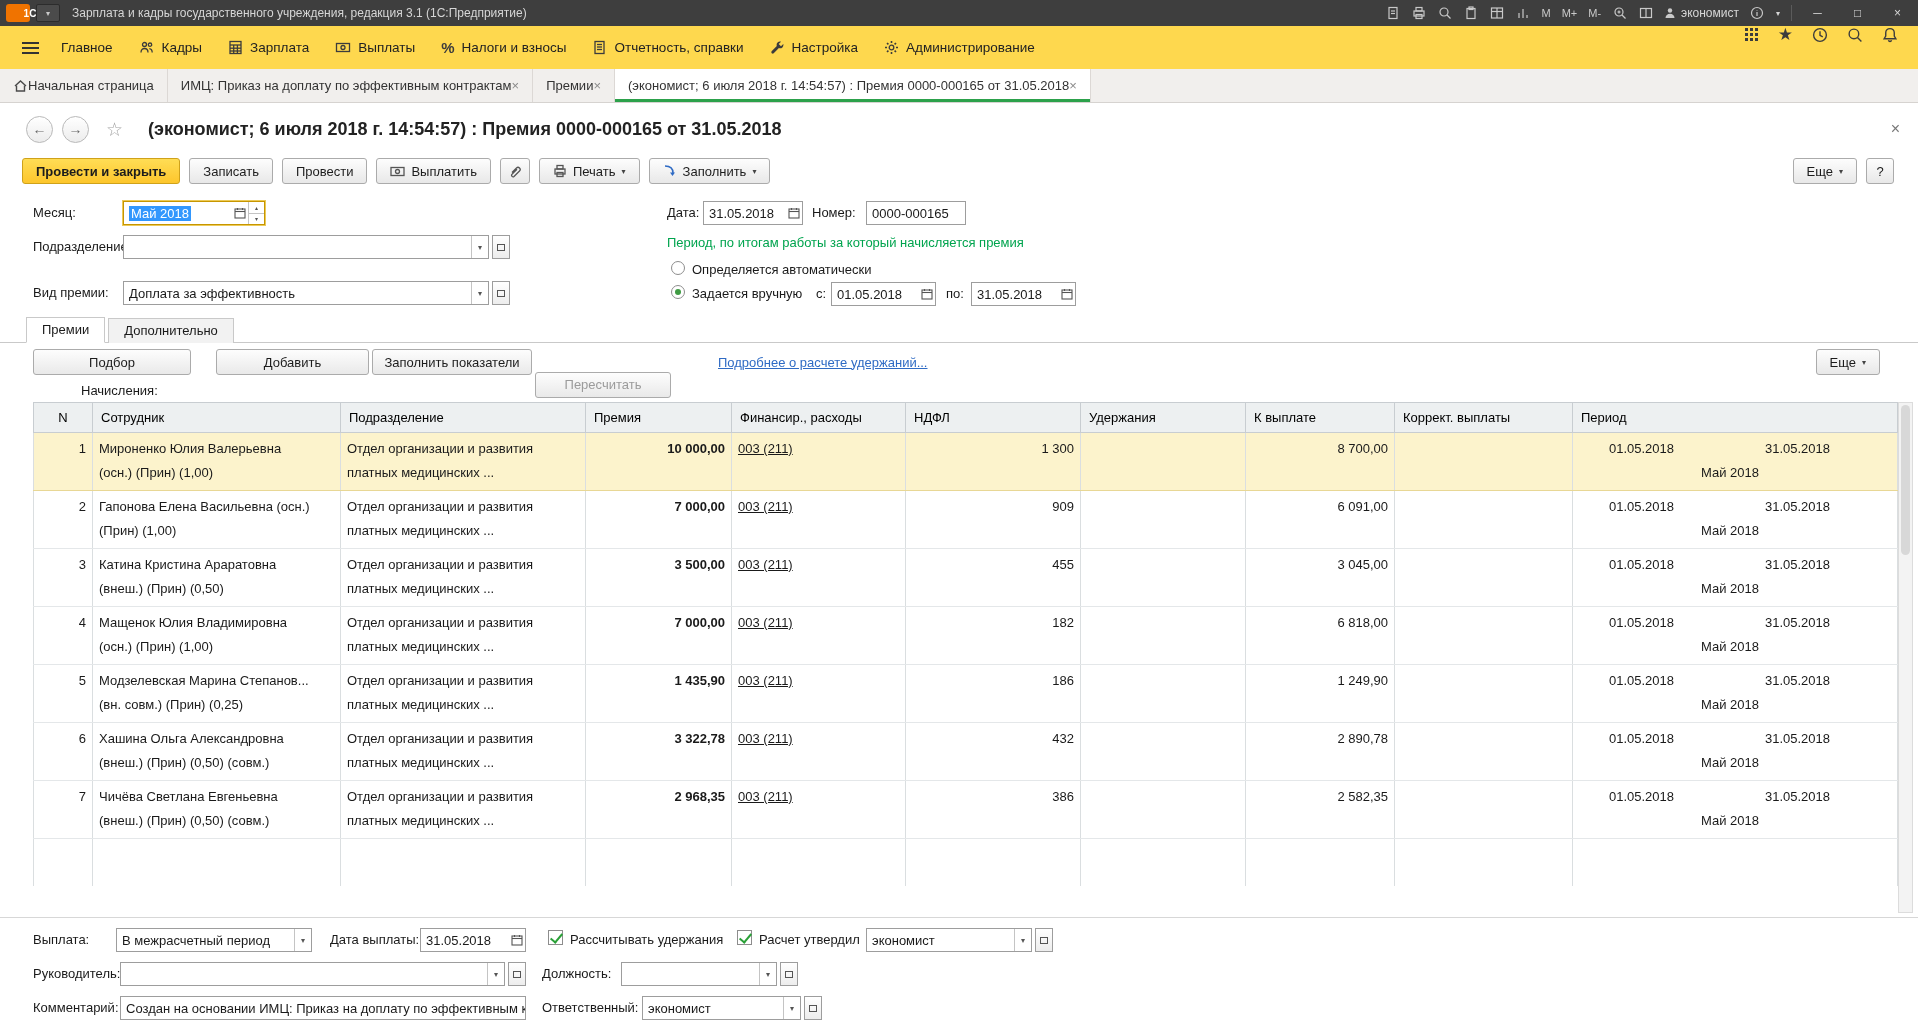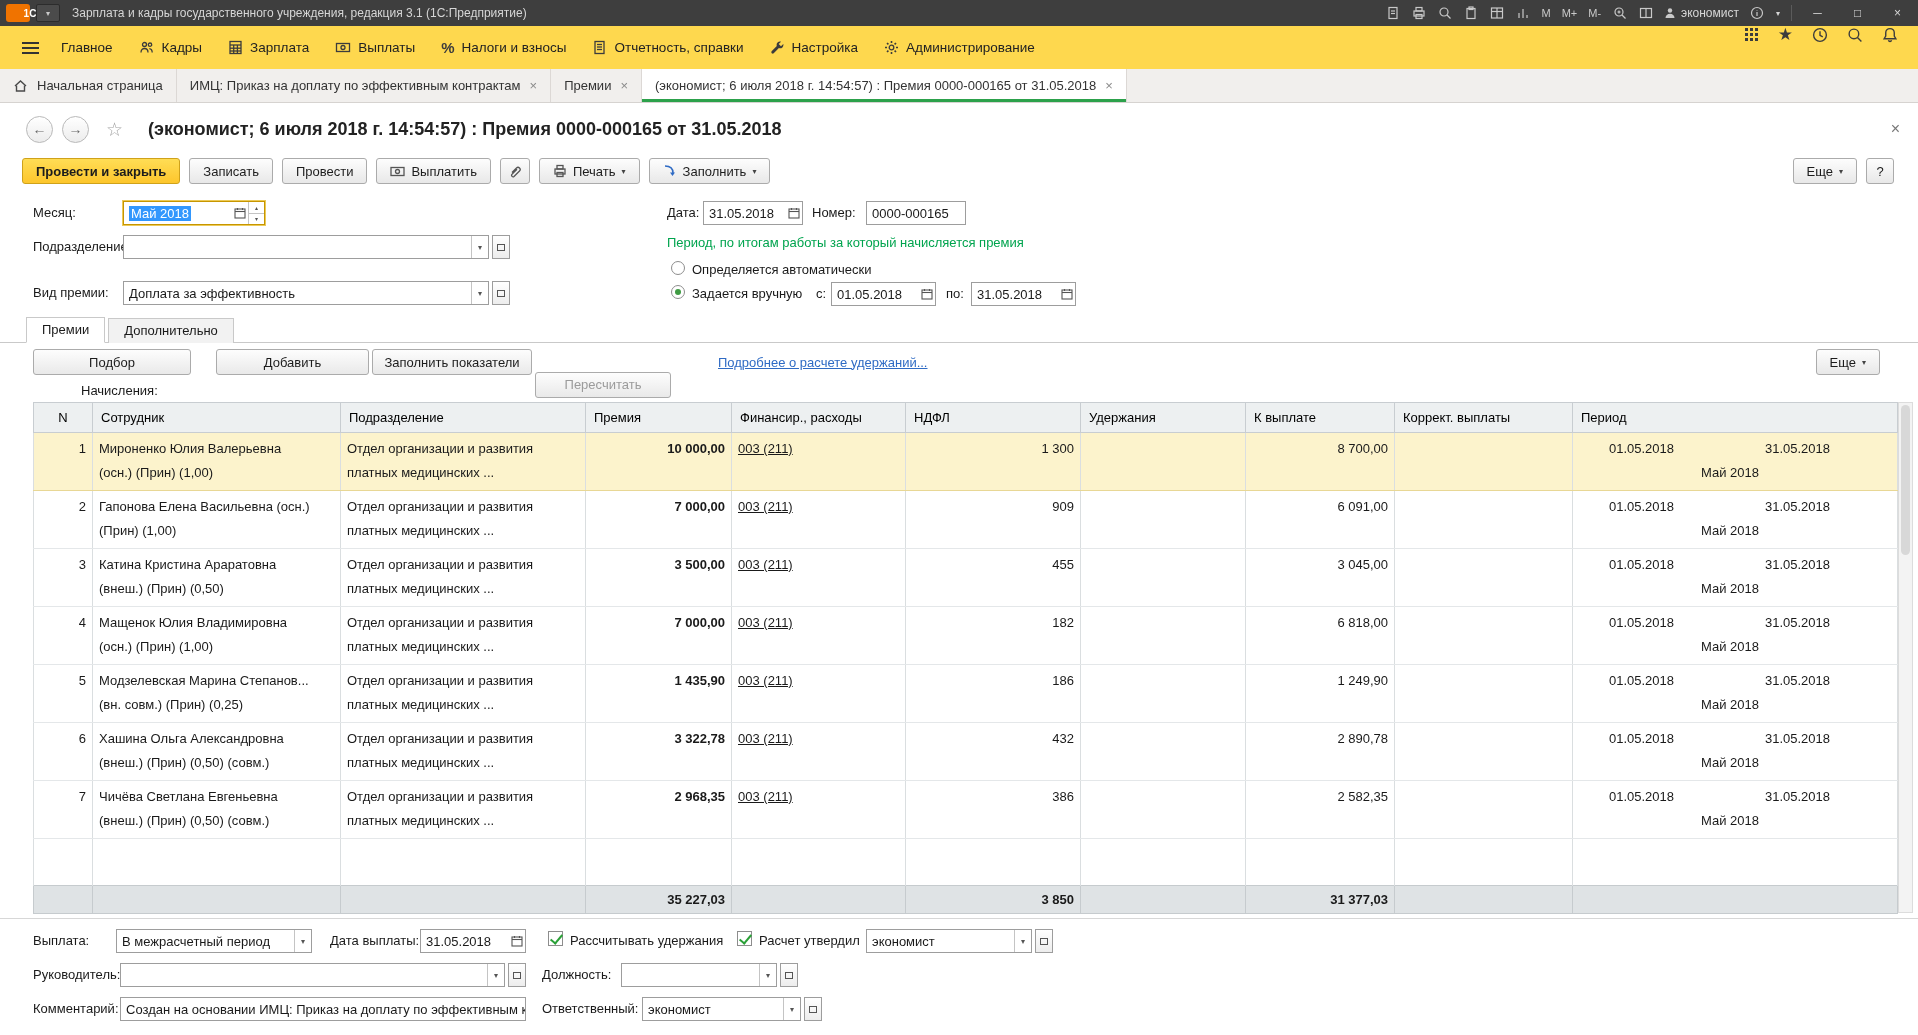--- a/index.html
+++ b/index.html
@@ -33,21 +33,21 @@
   .hamburger i { display:block; width:17px; height:2px; background:#333; }
   .mb-item { display:flex; align-items:center; gap:7px; padding:0 13px; height:100%; white-space:nowrap; }
   .mb-item svg { stroke:#3c3c3c; fill:none; stroke-width:1.3; }
   .pct { font-weight:bold; font-size:15px; color:#3c3c3c; }
   .mb-right { margin-left:auto; display:flex; align-items:center; gap:19px; padding-right:10px; }
   .mb-right svg { stroke:#3c3c3c; fill:none; stroke-width:1.3; }
   .mb-star { font-size:17px; color:#3c3c3c; line-height:1; }
   
   .tabbar { height:34px; background:#f1efed; display:flex; align-items:stretch;
     border-bottom:1px solid #d6d3d0; font-size:13px; color:#333; }
-  .tab { display:flex; align-items:center; gap:9px; padding:0 13px;
+  .tab { display:flex; align-items:center; padding:0 13px;
     border-right:1px solid #dcd8d5; position:relative; white-space:nowrap; }
   .tab.active { background:#fff; }
   .tab.active::after { content:""; position:absolute; left:0; right:0; bottom:0; height:3px; background:#2ca14b; }
   .tab-x { color:#8a8a8a; font-size:13px; }
   .tab svg.home { stroke:#4a4a4a; fill:none; stroke-width:1.4; }
   
   .dochead { height:52px; display:flex; align-items:center; padding:0 18px 0 26px; gap:9px; }
   .navbtn { width:27px; height:27px; border-radius:50%; border:1px solid #b9b9b9;
     background:linear-gradient(#fff,#ececec); color:#666; display:flex; align-items:center;
     justify-content:center; font-size:14px; }
@@ -817,32 +817,20 @@
             <td></td>
             <td></td>
             <td></td>
             <td></td>
             <td></td>
             <td></td>
             <td></td>
             <td></td>
             <td></td>
         </tr>
-        <tr class="totals">
-          <td></td>
-            <td></td>
-            <td></td>
-          <td class="ar">35 227,03</td>
-          <td></td>
-          <td class="ar">3 850</td>
-          <td></td>
-          <td class="ar">31 377,03</td>
-          <td></td>
-            <td></td>
-        </tr>
       </tbody>
     </table>
     <div class="vscroll">
         <div class="vthumb"></div>
       </div>
   </div>
 
   <div class="fsep"></div>
 
   <div class="footer">

